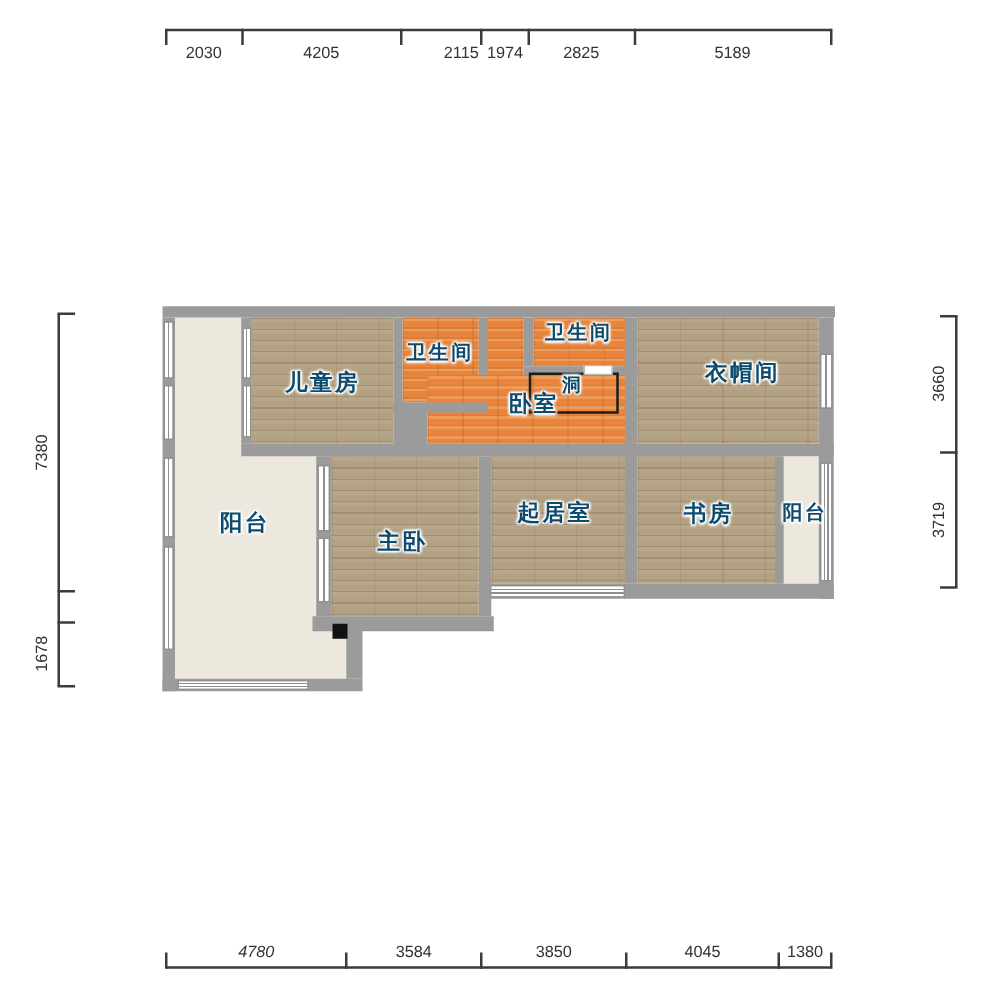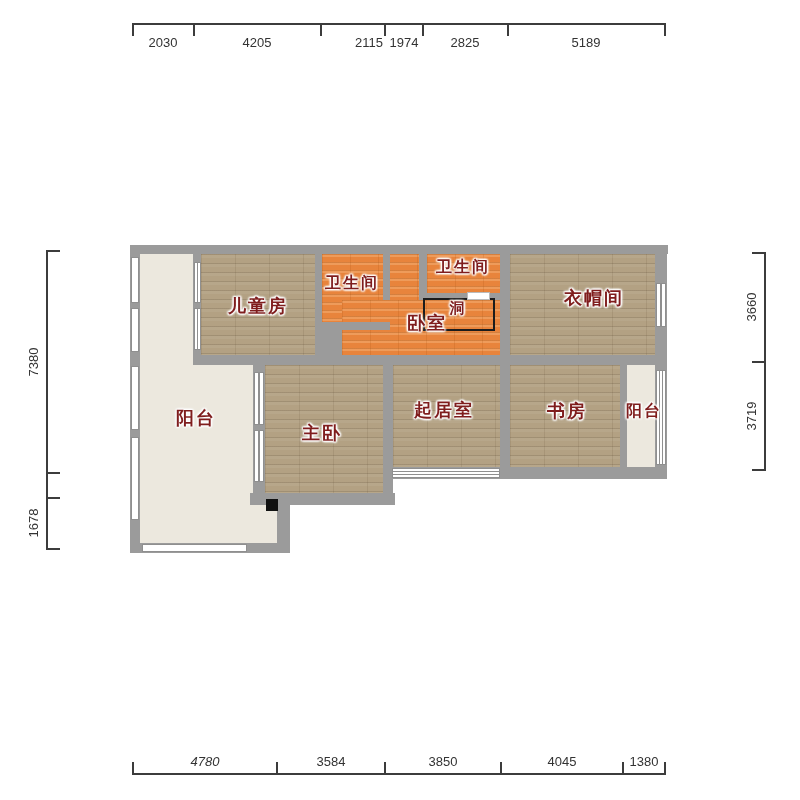--- a/index.html
+++ b/index.html
@@ -16,21 +16,21 @@
     repeating-linear-gradient(90deg, rgba(171,82,16,.20) 0 1px, transparent 1px 28px),
     repeating-linear-gradient(180deg, rgba(255,215,170,.28) 0 3px, transparent 3px 8px);}
   .floor-plain{position:absolute;background:#ece8de;}
   .win{position:absolute;border:1px solid #8f8f8f;box-sizing:border-box;background:#fff;}
   .win-v1{background:linear-gradient(90deg,#fff 0 42%,#8f8f8f 42% 58%,#fff 58% 100%);}
   .win-v2{background:linear-gradient(90deg,#fff 0 26%,#8f8f8f 26% 38%,#fff 38% 62%,#8f8f8f 62% 74%,#fff 74% 100%);}
   .win-h2{background:linear-gradient(180deg,#fff 0 26%,#8f8f8f 26% 38%,#fff 38% 62%,#8f8f8f 62% 74%,#fff 74% 100%);}
   .mark-square{position:absolute;background:#111;}
   .mark-hole{position:absolute;border:2px solid #1c1c1c;box-sizing:border-box;background:transparent;}
   .mark-lintel{position:absolute;background:#fff;border:1px solid #bbb;box-sizing:border-box;}
-  .room-label{position:absolute;transform:translate(-50%,-50%);color:#7f1d1d;font-weight:700;
+  .room-label{position:absolute;transform:translate(-50%,-50%);color:#0c4a6e;font-weight:700;
     white-space:nowrap;letter-spacing:2px;
     text-shadow:0 0 2px #fff,0 0 2px #fff,0 0 3px #fff,1px 1px 2px #fff,-1px -1px 2px #fff,1px -1px 2px #fff,-1px 1px 2px #fff;}
   .dim-line-h{position:absolute;height:2px;background:#3c3c3c;}
   .dim-line-v{position:absolute;width:2px;background:#3c3c3c;}
   .dim-tick-v{position:absolute;width:2px;height:13px;background:#3c3c3c;}
   .dim-tick-h{position:absolute;height:2px;width:14px;background:#3c3c3c;}
   .dim-label{position:absolute;transform:translate(-50%,-50%);color:#333;font-size:13px;white-space:nowrap;}
   .dim-label-rot{position:absolute;transform:translate(-50%,-50%) rotate(-90deg);color:#333;font-size:13px;white-space:nowrap;}
 </style>
 </head>

